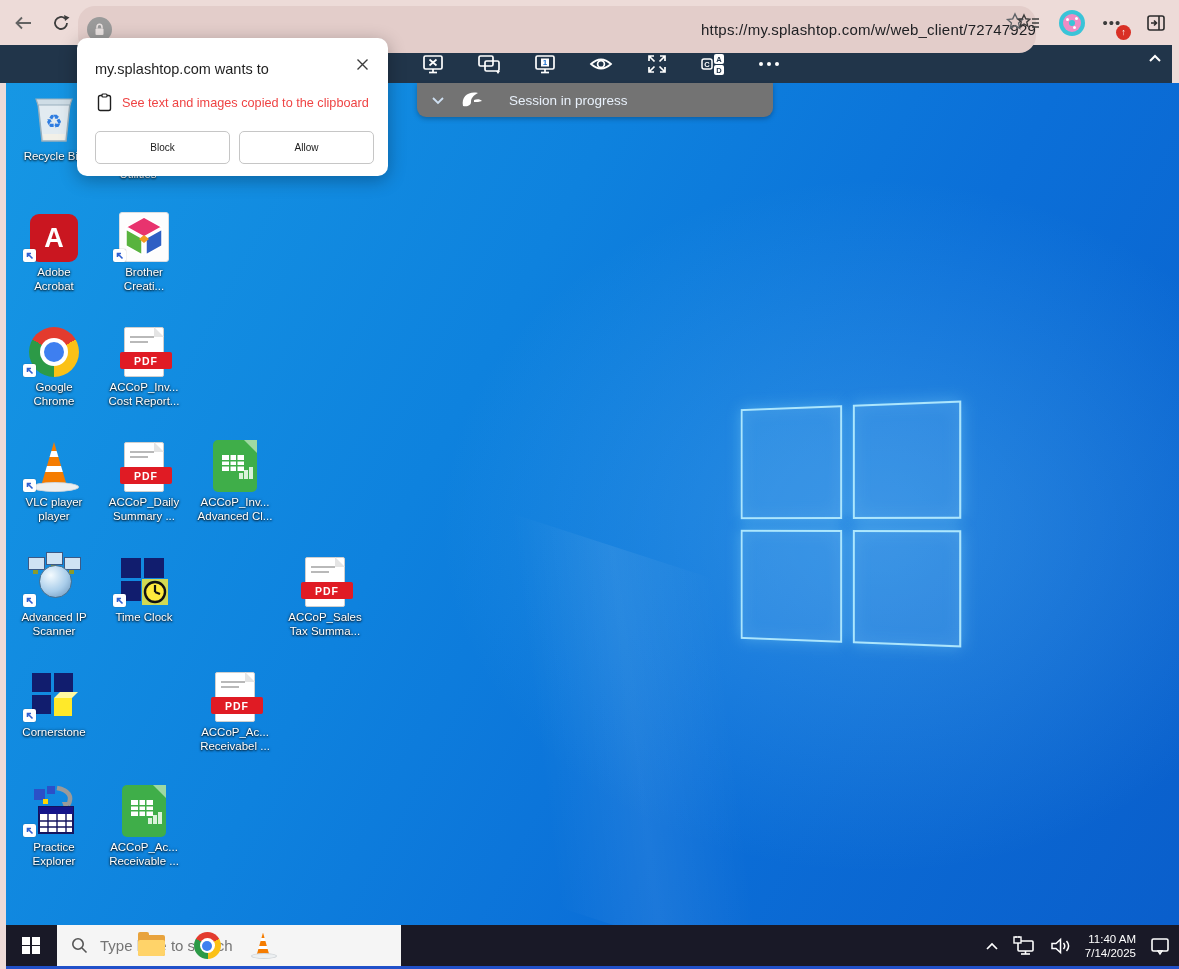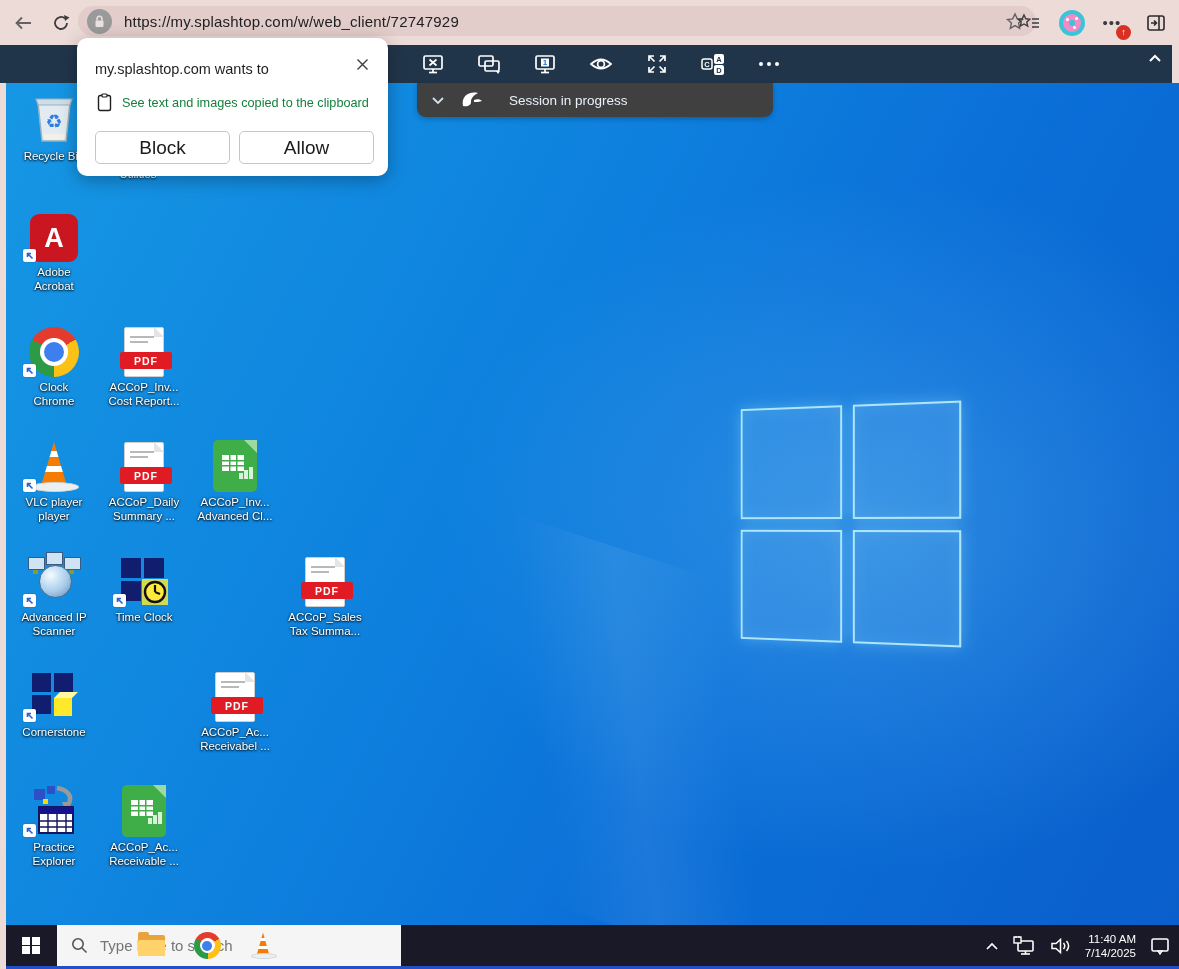--- a/index.html
+++ b/index.html
@@ -2,21 +2,21 @@
 <html><head>
 <meta charset="utf-8">
 <style>
   html,body{margin:0;padding:0;}
   body{font-family:"Liberation Sans",sans-serif;background:#b9a8a6;}
   .screen{position:relative;width:1179px;height:969px;background:#eddbd8;overflow:hidden;}
 
   
   .browser-bar{position:absolute;left:0;top:0;width:1179px;height:45px;background:#eddbd8;z-index:60;display:flex;align-items:center;}
   .nav-btn{width:34px;height:34px;display:flex;align-items:center;justify-content:center;border-radius:6px;cursor:pointer;}
-  .url-pill{position:absolute;left:78px;top:6px;width:958px;height:30px;background:#e3cdca;border-radius:17px;display:flex;align-items:center;}
+  .url-pill{position:absolute;left:78px;top:6px;width:958px;height:47px;background:#e3cdca;border-radius:17px;display:flex;align-items:center;justify-content:space-between;}
   .lock-circle{width:25px;height:25px;border-radius:50%;background:#9a9a9a;margin-left:9px;display:flex;align-items:center;justify-content:center;}
   .url-text{margin-left:12px;font-size:15px;color:#202124;letter-spacing:.2px;white-space:nowrap;}
   .pill-star{position:absolute;right:10px;top:5px;}
   .bar-right{position:absolute;right:6px;top:0;height:45px;display:flex;align-items:center;gap:14px;}
   .donut-ico{width:26px;height:26px;border-radius:50%;background:#3ac4d8;position:relative;}
   .donut-ico .ring{position:absolute;left:4px;top:4px;width:18px;height:18px;border-radius:50%;background:#f08bc4;}
   .donut-ico .hole{position:absolute;left:10px;top:10px;width:6px;height:6px;border-radius:50%;background:#3ac4d8;}
   .donut-ico .s1,.donut-ico .s2,.donut-ico .s3{position:absolute;width:3px;height:3px;border-radius:50%;background:#fff;}
   .donut-ico .s1{left:7px;top:8px}.donut-ico .s2{left:16px;top:7px}.donut-ico .s3{left:14px;top:16px}
   .more-wrap{position:relative;width:26px;height:26px;display:flex;align-items:center;justify-content:center;}
@@ -24,21 +24,21 @@
   .badge{position:absolute;right:-6px;bottom:-4px;width:15px;height:15px;border-radius:50%;background:#d93025;color:#fff;font-size:9px;display:flex;align-items:center;justify-content:center;}
 
   
   .sp-toolbar{position:absolute;left:0;top:45px;width:1172px;height:38px;background:#21354a;z-index:30;}
   .sp-icons{position:absolute;left:420px;top:0;height:38px;display:flex;align-items:center;gap:30px;}
   .sp-ico{width:26px;height:26px;display:flex;align-items:center;justify-content:center;cursor:pointer;}
   .sp-chevron{position:absolute;right:8px;top:6px;cursor:pointer;}
   .toolbar-gap-right{position:absolute;left:1172px;top:45px;width:7px;height:38px;background:#eddbd8;z-index:31;}
 
   
-  .session-pill{position:absolute;left:417px;top:83px;width:356px;height:34px;background:#404040;border-radius:0 0 9px 9px;display:flex;align-items:center;z-index:32;box-shadow:0 2px 5px rgba(0,0,0,.25);}
+  .session-pill{position:absolute;left:417px;top:83px;width:356px;height:34px;background:#737373;border-radius:0 0 9px 9px;display:flex;align-items:center;z-index:32;box-shadow:0 2px 5px rgba(0,0,0,.25);}
   .session-pill .txt{color:#e9f1fb;font-size:13.5px;margin-left:22px;}
 
   
   .desktop{position:absolute;left:6px;top:83px;width:1173px;height:886px;z-index:10;overflow:hidden;
     background:
       radial-gradient(700px 560px at 74% 50%, rgba(130,215,255,.28), rgba(130,215,255,0) 62%),
       linear-gradient(118deg,#1697e4 0%,#0e82de 38%,#0b6fd8 64%,#0a5ecb 100%);}
   .beam{position:absolute;left:180px;top:480px;width:900px;height:360px;background:linear-gradient(65deg,rgba(255,255,255,0) 40%,rgba(255,255,255,.07) 50%,rgba(255,255,255,0) 60%);transform:rotate(18deg);}
   .winlogo{position:absolute;left:728px;top:322px;width:226px;height:238px;transform:perspective(700px) rotateY(-13deg);display:grid;grid-template-columns:1fr 1fr;grid-template-rows:1fr 1fr;gap:11px;}
   .winlogo .pane{border:2px solid rgba(185,240,255,.9);background:rgba(170,225,252,.13);box-shadow:0 0 14px rgba(150,230,255,.35), inset 0 0 18px rgba(180,235,255,.12);}
@@ -78,23 +78,23 @@
   .ip-mon:after{content:"";position:absolute;left:4px;bottom:-5px;width:5px;height:4px;background:#8a9a2c;}
   .ip-glass{position:absolute;left:13px;top:14px;width:31px;height:31px;border-radius:50%;background:radial-gradient(circle at 35% 30%,#f4fbff,#a9cdea 55%,#628cb4);border:1px solid #4a708e;}
   .search-box{position:absolute;left:51px;top:0;width:344px;height:41px;background:#f5f5f5;display:flex;align-items:center;}
   .search-box input{border:0;outline:0;background:transparent;font-size:15px;color:#555;width:270px;font-family:"Liberation Sans",sans-serif;}
 
   
   .perm-dialog{position:absolute;left:77px;top:38px;width:311px;height:138px;background:#fff;border-radius:10px;box-shadow:0 4px 18px rgba(0,0,0,.3);z-index:70;}
   .perm-title{position:absolute;left:18px;top:23px;font-size:14.5px;color:#1f1f1f;}
   .perm-close{position:absolute;right:16px;top:16px;width:20px;height:20px;display:flex;align-items:center;justify-content:center;cursor:pointer;}
   .perm-row{position:absolute;left:20px;top:55px;display:flex;align-items:center;gap:10px;}
-  .perm-msg{font-size:12.7px;color:#15803d;}
+  .perm-msg{font-size:12.7px;color:#ef4444;}
   .perm-btns{position:absolute;left:18px;top:93px;display:flex;gap:9px;}
-  .perm-btn{width:133px;height:31px;background:#fff;border:1px solid #c6c6c6;border-radius:5px;font-size:19px;color:#1a1a1a;display:flex;align-items:center;justify-content:center;cursor:pointer;}
+  .perm-btn{width:133px;height:31px;background:#fff;border:1px solid #c6c6c6;border-radius:5px;font-size:10px;color:#1a1a1a;display:flex;align-items:center;justify-content:center;cursor:pointer;}
 
   
   .taskbar{position:absolute;left:0;bottom:3px;width:100%;height:41px;background:#191927;display:flex;align-items:center;z-index:20;}
   .tb-btn{height:41px;display:flex;align-items:center;justify-content:center;cursor:pointer;}
   .start-btn{width:50px;}
   .winlogo-sm{display:grid;grid-template-columns:8px 8px;grid-template-rows:8px 8px;gap:1.5px;}
   .winlogo-sm span{background:#fff;}
   .tb-app{width:46px;}
   .folder-ico{position:relative;width:27px;height:21px;}
   .folder-ico .back{position:absolute;left:0;top:0;width:27px;height:21px;background:#e8a33d;border-radius:2px;}
@@ -146,35 +146,56 @@
             <path d="M7.5,7.5 L2.5,2.5 M2.5,6 V2.5 H6" stroke="#2f5fd0" stroke-width="1.6" fill="none"></path>
           </svg>
       </div>
     </div>
     <div class="dlabel">
       <div>Adobe</div>
         <div>Acrobat</div>
     </div>
   </div>
 
+  <div class="dicon" style="left:99px;top:204px;z-index:11">
+    <div class="art">
+      <div class="whitebox">
+        <svg width="44" height="44" viewBox="0 0 44 44">
+          <polygon points="22,2 40,12 22,22 4,12" fill="#e8336e" stroke="#fff" stroke-width="1.5"></polygon>
+          <polygon points="4,14 20,23 20,40 4,31" fill="#58b33e" stroke="#fff" stroke-width="1.5"></polygon>
+          <polygon points="40,14 24,23 24,40 40,31" fill="#2e5fc4" stroke="#fff" stroke-width="1.5"></polygon>
+          <polygon points="22,20 27,24 22,28 17,24" fill="#f29a1f"></polygon>
+        </svg>
+      </div>
+      <div class="sc-arrow">
+        <svg width="9" height="9" viewBox="0 0 9 9">
+            <path d="M7.5,7.5 L2.5,2.5 M2.5,6 V2.5 H6" stroke="#2f5fd0" stroke-width="1.6" fill="none"></path>
+          </svg>
+      </div>
+    </div>
+    <div class="dlabel">
+      <div>Brother</div>
+        <div>Creati...</div>
+    </div>
+  </div>
 
   <div class="dicon" style="left:9px;top:319px;z-index:11">
     <div class="art">
       <div class="chrome-ball">
           <div class="w"></div>
           <div class="b"></div>
         </div>
       <div class="sc-arrow">
         <svg width="9" height="9" viewBox="0 0 9 9">
             <path d="M7.5,7.5 L2.5,2.5 M2.5,6 V2.5 H6" stroke="#2f5fd0" stroke-width="1.6" fill="none"></path>
           </svg>
       </div>
     </div>
     <div class="dlabel">
-      <div>Clock</div>
+      <div>Google</div>
         <div>Chrome</div>
     </div>
   </div>
 
   <div class="dicon" style="left:99px;top:319px;z-index:11">
     <div class="art">
       <div class="pdf-page">
         <span class="fold"></span>
           <span class="l1"></span>
           <span class="l2"></span>

